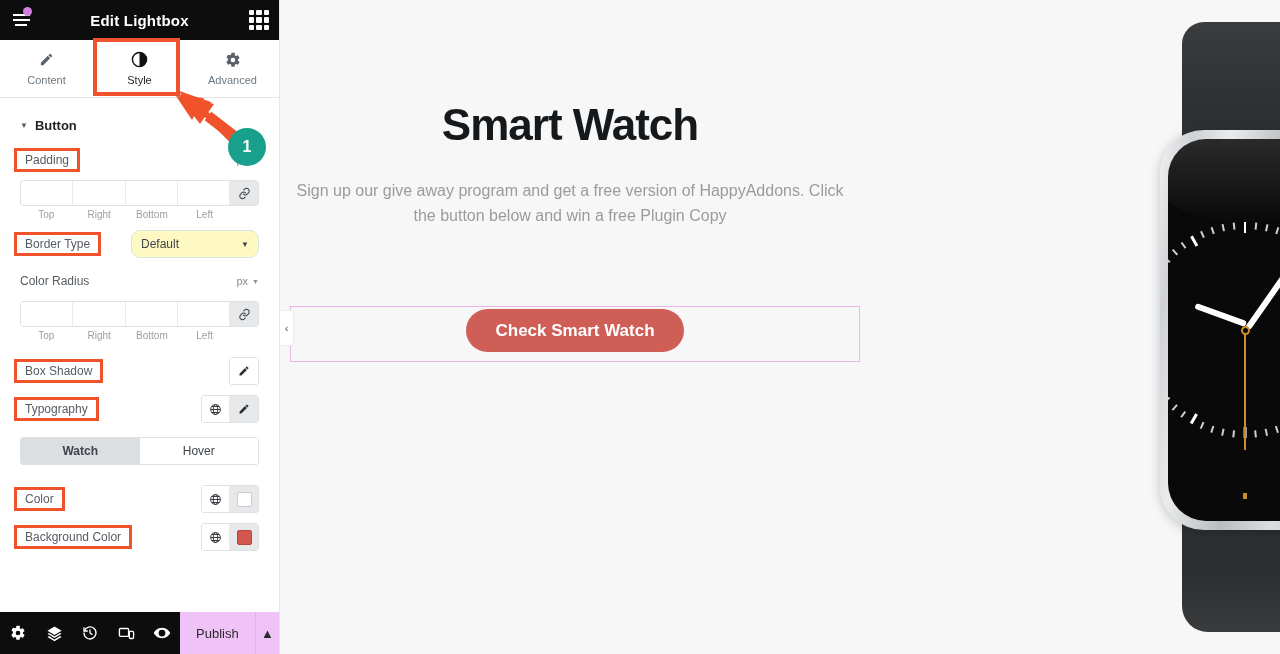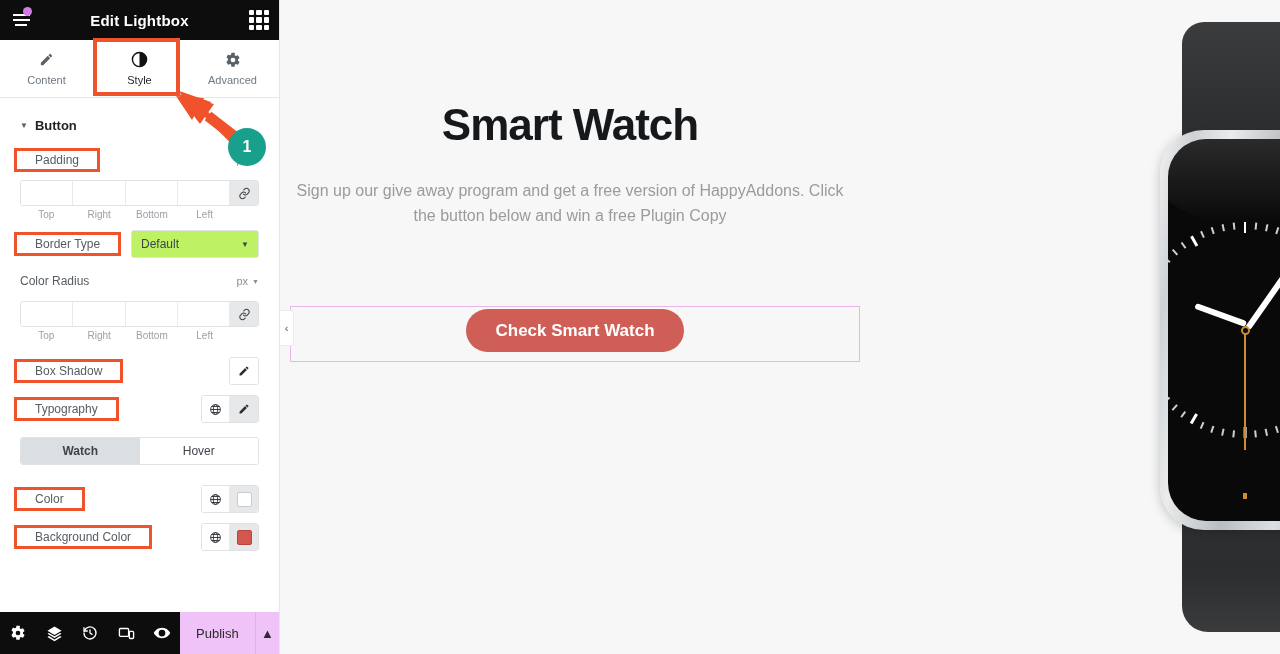--- a/index.html
+++ b/index.html
@@ -85,21 +85,21 @@
   .ctl-label { font-size: 12px; color: #565c63; white-space: nowrap; }
   .unit {
     font-size: 11px; color: #8a8f96;
     display: flex; align-items: center; gap: 4px;
   }
   .unit .cv { font-size: 7px; }
 
   
   .hl {
     border: 3px solid #f0522b; background: #fff;
-    padding: 2px 18px; margin-left: -6px;
+    padding: 2px 8px; margin-left: -6px;
   }
 
   
   .dims {
     display: flex; margin-top: 7px;
     border: 1px solid #dfe2e5; border-radius: 3px; overflow: hidden;
     height: 26px; background: #fff;
   }
   .dims .cell {
     flex: 1; border-right: 1px solid #e8eaec; background: #fff;
@@ -110,23 +110,23 @@
     color: #3f444b;
   }
   .dim-labels { display: flex; margin-top: 3px; }
   .dim-labels span {
     flex: 1; text-align: center; font-size: 10px; color: #9aa0a6;
   }
   .dim-labels span.sp { flex: 0 0 28px; }
 
   
   .sel {
-    width: 128px; height: 28px; border: 1px solid #dfe2e5; border-radius: 3px;
+    width: 128px; height: 28px; border: 1px solid #dfe2e5; border-radius: 9px;
     display: flex; align-items: center; justify-content: space-between;
-    padding: 0 9px; font-size: 12px; color: #3f444b; background: #bef264;
+    padding: 0 9px; font-size: 12px; color: #3f444b; background: #fef9c3;
   }
   .sel .cv { font-size: 8px; color: #3f444b; }
 
   
   .icobtns { display: flex; border: 1px solid #dfe2e5; border-radius: 3px; overflow: hidden; }
   .icobtn {
     width: 28px; height: 26px; background: #fff;
     display: flex; align-items: center; justify-content: center;
     border-right: 1px solid #e8eaec;
   }

